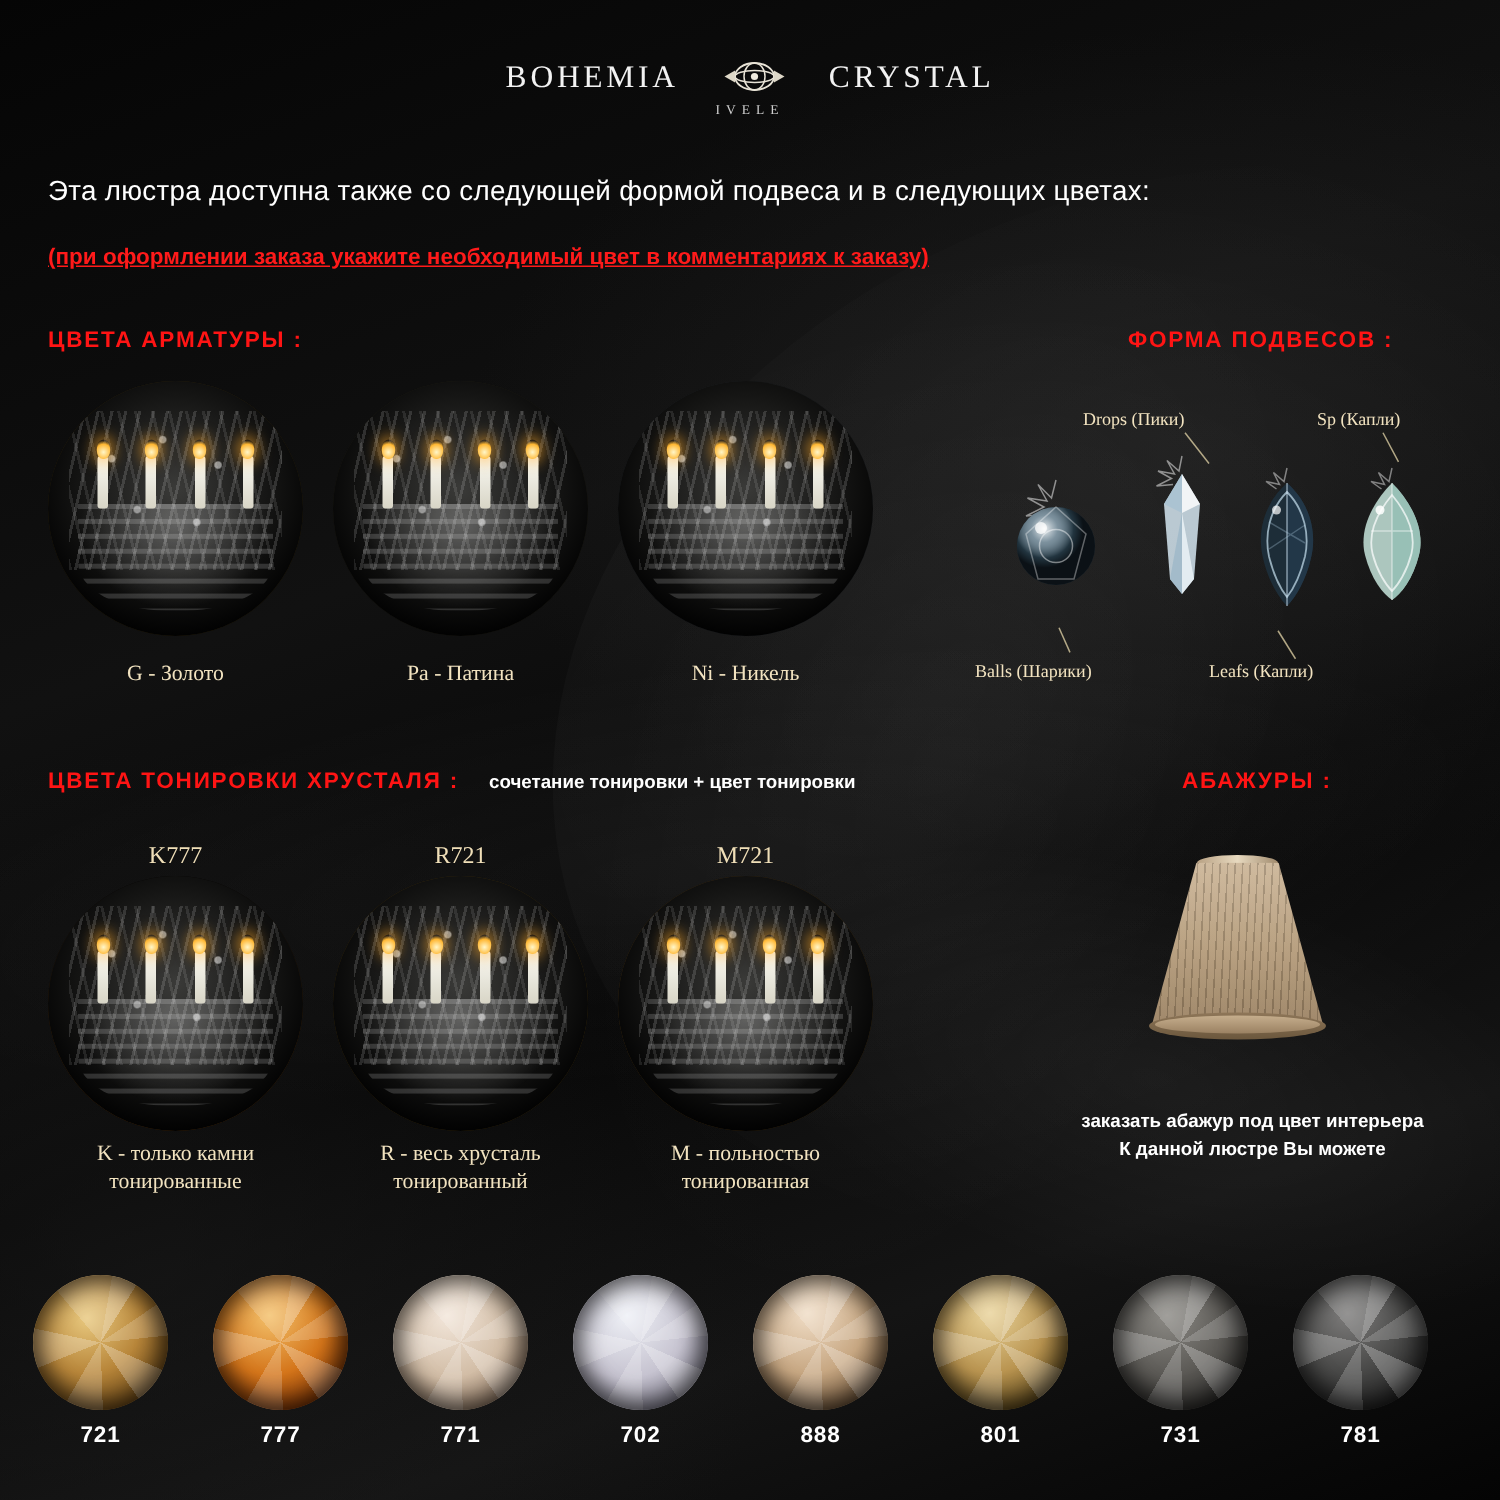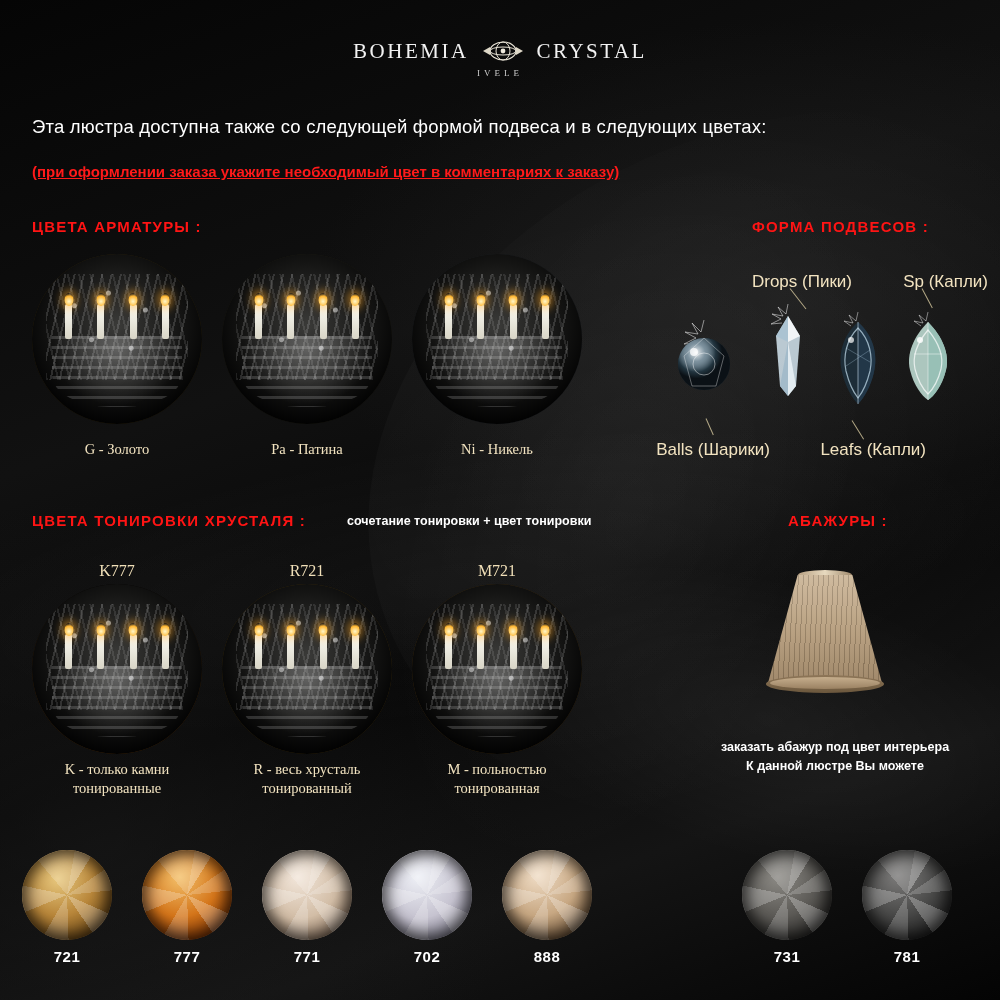--- a/index.html
+++ b/index.html
@@ -51,21 +51,21 @@
   }
 
   
   #logo {
     position: absolute;
     top: 36px; left: 0; width: 1000px;
     text-align: center;
     color: #fff;
   }
   #logo .logo-row {
-    display: flex; align-items: center; justify-content: center; gap: 12px;
+    display: flex; align-items: center; justify-content: center; gap: 28px;
   }
   #logo .word {
     font-family: "Liberation Serif", serif;
     font-size: 21px;
     letter-spacing: 2.5px;
     color: #f2f2f2;
   }
   #logo .ornament {
     width: 44px; height: 30px;
     position: relative;
@@ -103,21 +103,20 @@
     color: #ff1414;
     font-weight: bold;
     font-size: 15px;
     letter-spacing: 1.2px;
   }
   .sec-note {
     position: absolute;
     color: #ffffff;
     font-size: 12.5px;
     font-weight: bold;
-    margin-left: 21px;
   }
 
   
   .circle {
     position: absolute;
     border-radius: 50%;
     overflow: hidden;
     background: #000;
   }
   .chand {
@@ -188,23 +187,23 @@
     text-align: center;
     color: #f0dfb8;
     font-family: "Liberation Serif", serif;
     font-size: 16px;
   }
 
   
   .pend-label {
     position: absolute;
     color: #f2e3c0;
-    font-family: Liberation Sans, sans-serif;
-    font-size: 17px;
-    text-align: right;
+    font-family: Liberation Serif, serif;
+    font-size: 12px;
+    text-align: left;
     white-space: nowrap;
   }
   .pend { position: absolute; }
   .leader {
     position: absolute;
     background: rgba(230,215,170,0.75);
     height: 1px;
     transform-origin: left center;
   }
 
@@ -514,20 +513,27 @@
     </div>
 
     <div class="stone-wrap" style="left:499px; top:10px;">
       <div class="stone" style="background: radial-gradient(circle at 40% 28%, #f0ddc6, #c7a782 48%, #6d543a 80%, #1b1209 100%);">
         <div class="facets"></div>
           <div class="edge"></div>
       </div>
       <div class="stone-label">888</div>
     </div>
 
+    <div class="stone-wrap" style="left:619px; top:10px;">
+      <div class="stone" style="background: radial-gradient(circle at 42% 28%, #e9d39a, #b99450 48%, #5f4a1d 80%, #171205 100%);">
+        <div class="facets"></div>
+          <div class="edge"></div>
+      </div>
+      <div class="stone-label">801</div>
+    </div>
 
     <div class="stone-wrap" style="left:739px; top:10px;">
       <div class="stone" style="background: radial-gradient(circle at 40% 30%, #8c8a85, #5b5955 48%, #2d2c2a 80%, #0c0c0b 100%);">
         <div class="facets"></div>
           <div class="edge"></div>
       </div>
       <div class="stone-label">731</div>
     </div>
 
     <div class="stone-wrap" style="left:859px; top:10px;">

